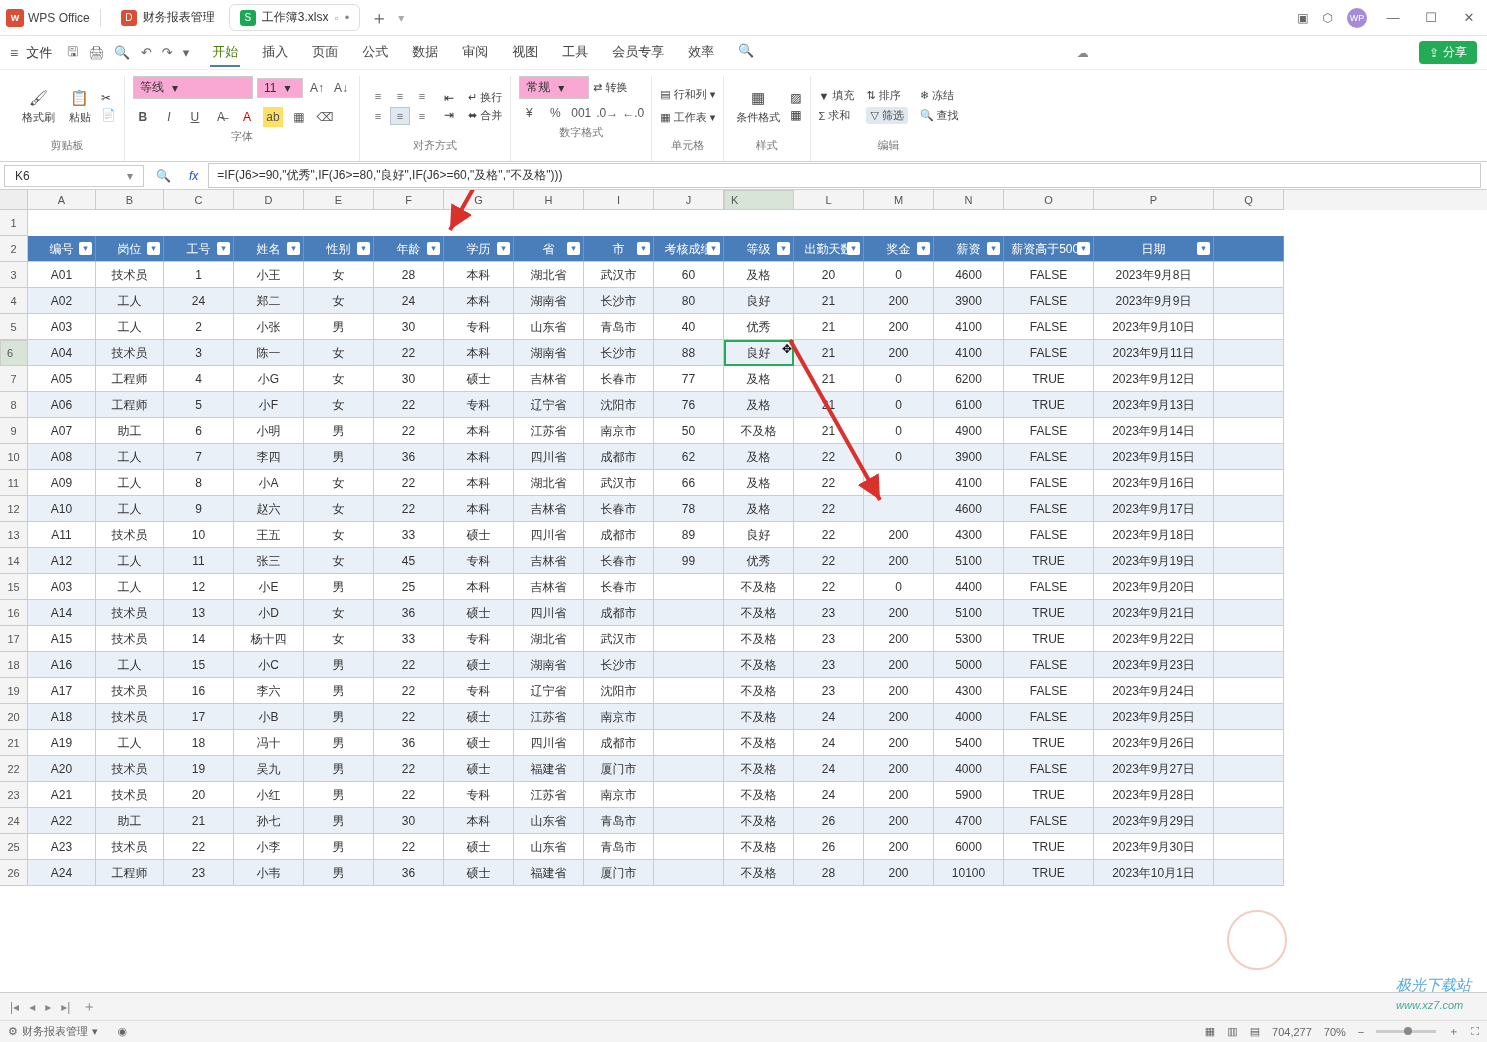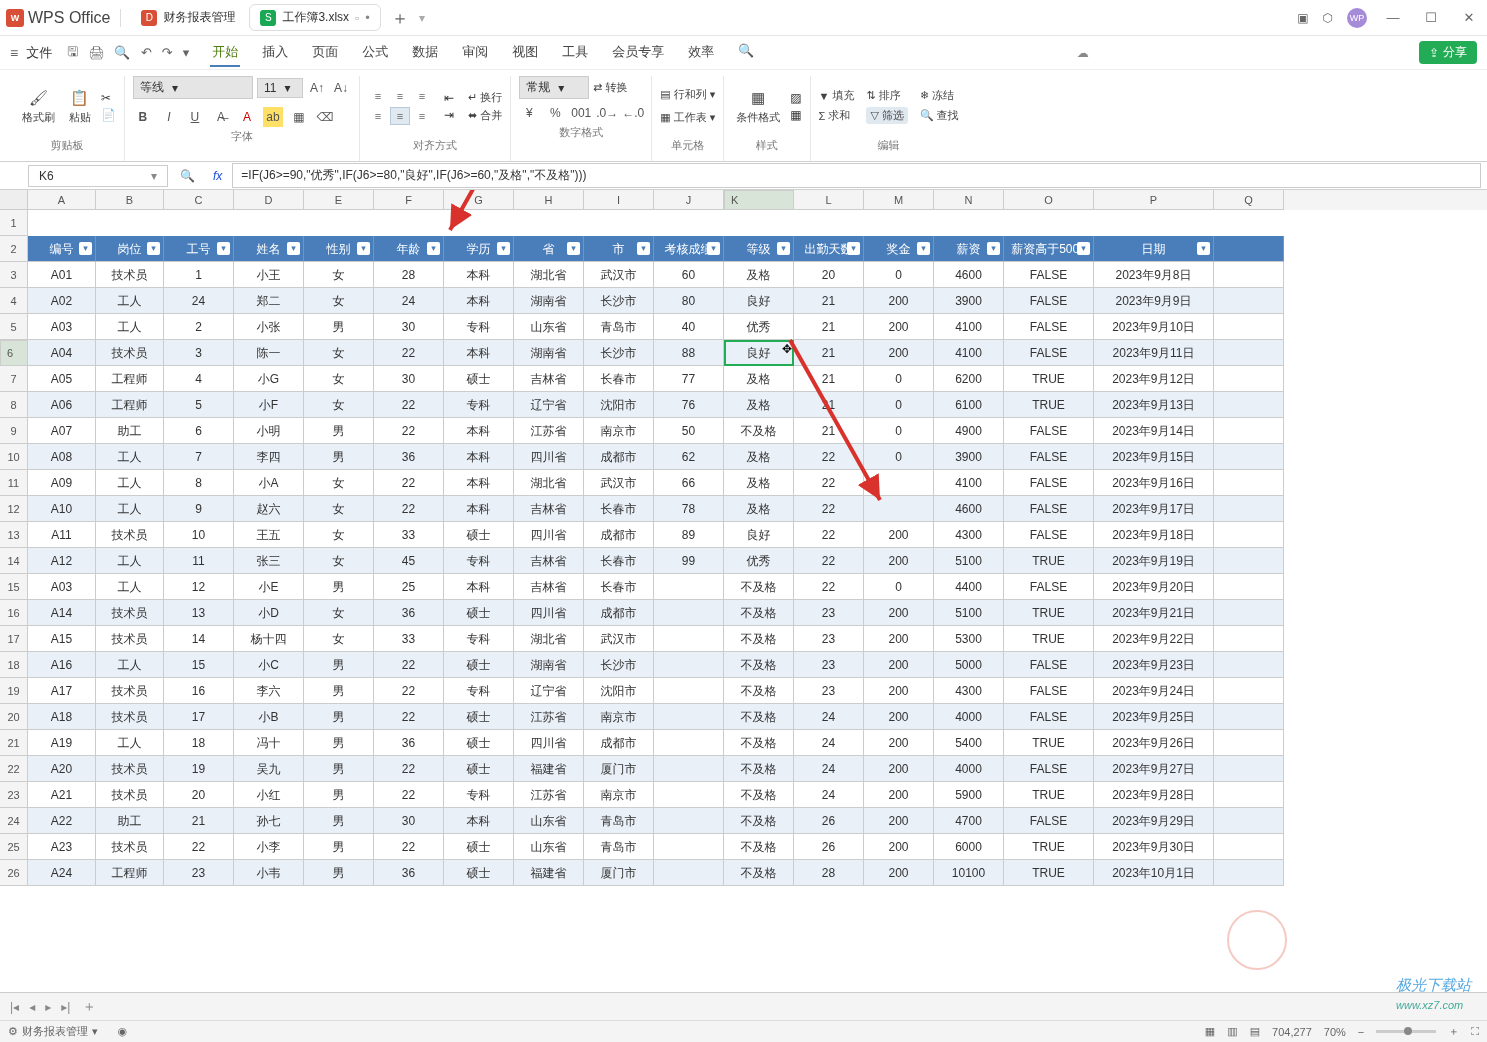--- a/index.html
+++ b/index.html
@@ -1,19 +1,19 @@
 <!DOCTYPE html>
 <html><head>
 <meta charset="utf-8">
 <style>
 *{box-sizing:border-box;margin:0;padding:0;font-family:"Microsoft YaHei",sans-serif;}
 body{background:#fff;font-size:12px;color:#333;overflow:hidden;width:1487px;height:1042px;position:relative;}
 .title-bar{height:36px;display:flex;align-items:center;padding:0 6px;gap:4px;background:#fff;border-bottom:1px solid #e5e5e5;}
 .app-logo{width:18px;height:18px;background:#d94e37;border-radius:3px;display:flex;align-items:center;justify-content:center;color:#fff;font-weight:bold;font-size:9px;}
-.app-name{font-size:16px;color:#444;}
+.app-name{font-size:12px;color:#444;}
 .sep{width:1px;height:18px;background:#ddd;margin:0 6px;}
 .tab{display:flex;align-items:center;gap:6px;padding:4px 10px;border-radius:6px;font-size:12px;}
 .tab.doc{background:#fff;}
 .tab.active{background:#fff;border:1px solid #ddd;}
 .tab-icon-d{width:16px;height:16px;background:#d94e37;border-radius:3px;color:#fff;font-size:10px;display:flex;align-items:center;justify-content:center;}
 .tab-icon-s{width:16px;height:16px;background:#1ba854;border-radius:3px;color:#fff;font-size:10px;display:flex;align-items:center;justify-content:center;}
 .tab-close{color:#888;font-size:13px;}
 .tab-add{color:#666;font-size:18px;padding:0 6px;}
 .title-right{margin-left:auto;display:flex;align-items:center;gap:14px;color:#666;}
 .win-btn{width:24px;text-align:center;font-size:13px;}
@@ -31,29 +31,29 @@
 
 .ribbon{height:92px;display:flex;padding:6px 10px 0;gap:0;border-bottom:1px solid #d0d0d0;}
 .r-group{display:flex;flex-direction:column;align-items:center;padding:0 8px;border-right:1px solid #e8e8e8;}
 .r-group:last-child{border-right:none;}
 .r-top{display:flex;gap:6px;align-items:center;height:60px;}
 .r-lbl{font-size:11px;color:#777;margin-top:2px;}
 .big-btn{display:flex;flex-direction:column;align-items:center;gap:2px;font-size:11px;color:#444;padding:2px 4px;}
 .ic{width:20px;height:20px;display:flex;align-items:center;justify-content:center;font-size:15px;}
 .mini-row{display:flex;flex-direction:column;gap:3px;}
 .mini-btn{display:flex;align-items:center;gap:3px;font-size:11px;color:#444;}
-.sel{border:1px solid #ccc;padding:2px 6px;font-size:12px;display:flex;align-items:center;gap:8px;background:#e5e5e5;}
+.sel{border:1px solid #ccc;padding:2px 6px;font-size:12px;display:flex;align-items:center;gap:8px;background:#f9a8d4;}
 .font-row{display:flex;gap:4px;margin-bottom:4px;align-items:center;}
 .fmt-btns{display:flex;gap:6px;}
 .fmt-b{width:20px;height:20px;display:flex;align-items:center;justify-content:center;font-size:12px;color:#555;}
 .align-grid{display:grid;grid-template-columns:repeat(3,20px);gap:2px;}
 .al{width:20px;height:18px;display:flex;align-items:center;justify-content:center;font-size:11px;color:#666;border:1px solid transparent;}
 .al.active{background:#e0e8f0;border-color:#b8c8d8;}
 
-.fx-bar{height:28px;display:flex;align-items:center;border-bottom:1px solid #d0d0d0;padding-left:24px;}
+.fx-bar{height:28px;display:flex;align-items:center;border-bottom:1px solid #d0d0d0;}
 .name-box{width:140px;border:1px solid #ccc;margin:0 4px;padding:3px 10px;font-size:12px;display:flex;align-items:center;justify-content:space-between;}
 .fx-ic{margin:0 10px;color:#1d4ed8;font-size:12px;font-style:italic;}
 .fx-input{flex:1;border:1px solid #ccc;padding:3px 8px;font-size:12px;margin-right:6px;}
 
 .sheet{position:relative;height:840px;overflow:hidden;}
 .col-hdrs{display:flex;height:20px;background:#f4f4f4;}
 .corner{width:28px;border-right:1px solid #ccc;border-bottom:1px solid #ccc;background:#eee;}
 .ch{border-right:1px solid #ccc;border-bottom:1px solid #ccc;text-align:center;font-size:11px;color:#555;line-height:20px;}
 .ch.sel{background:#d8e4d8;}
 .row{display:flex;height:26px;}

